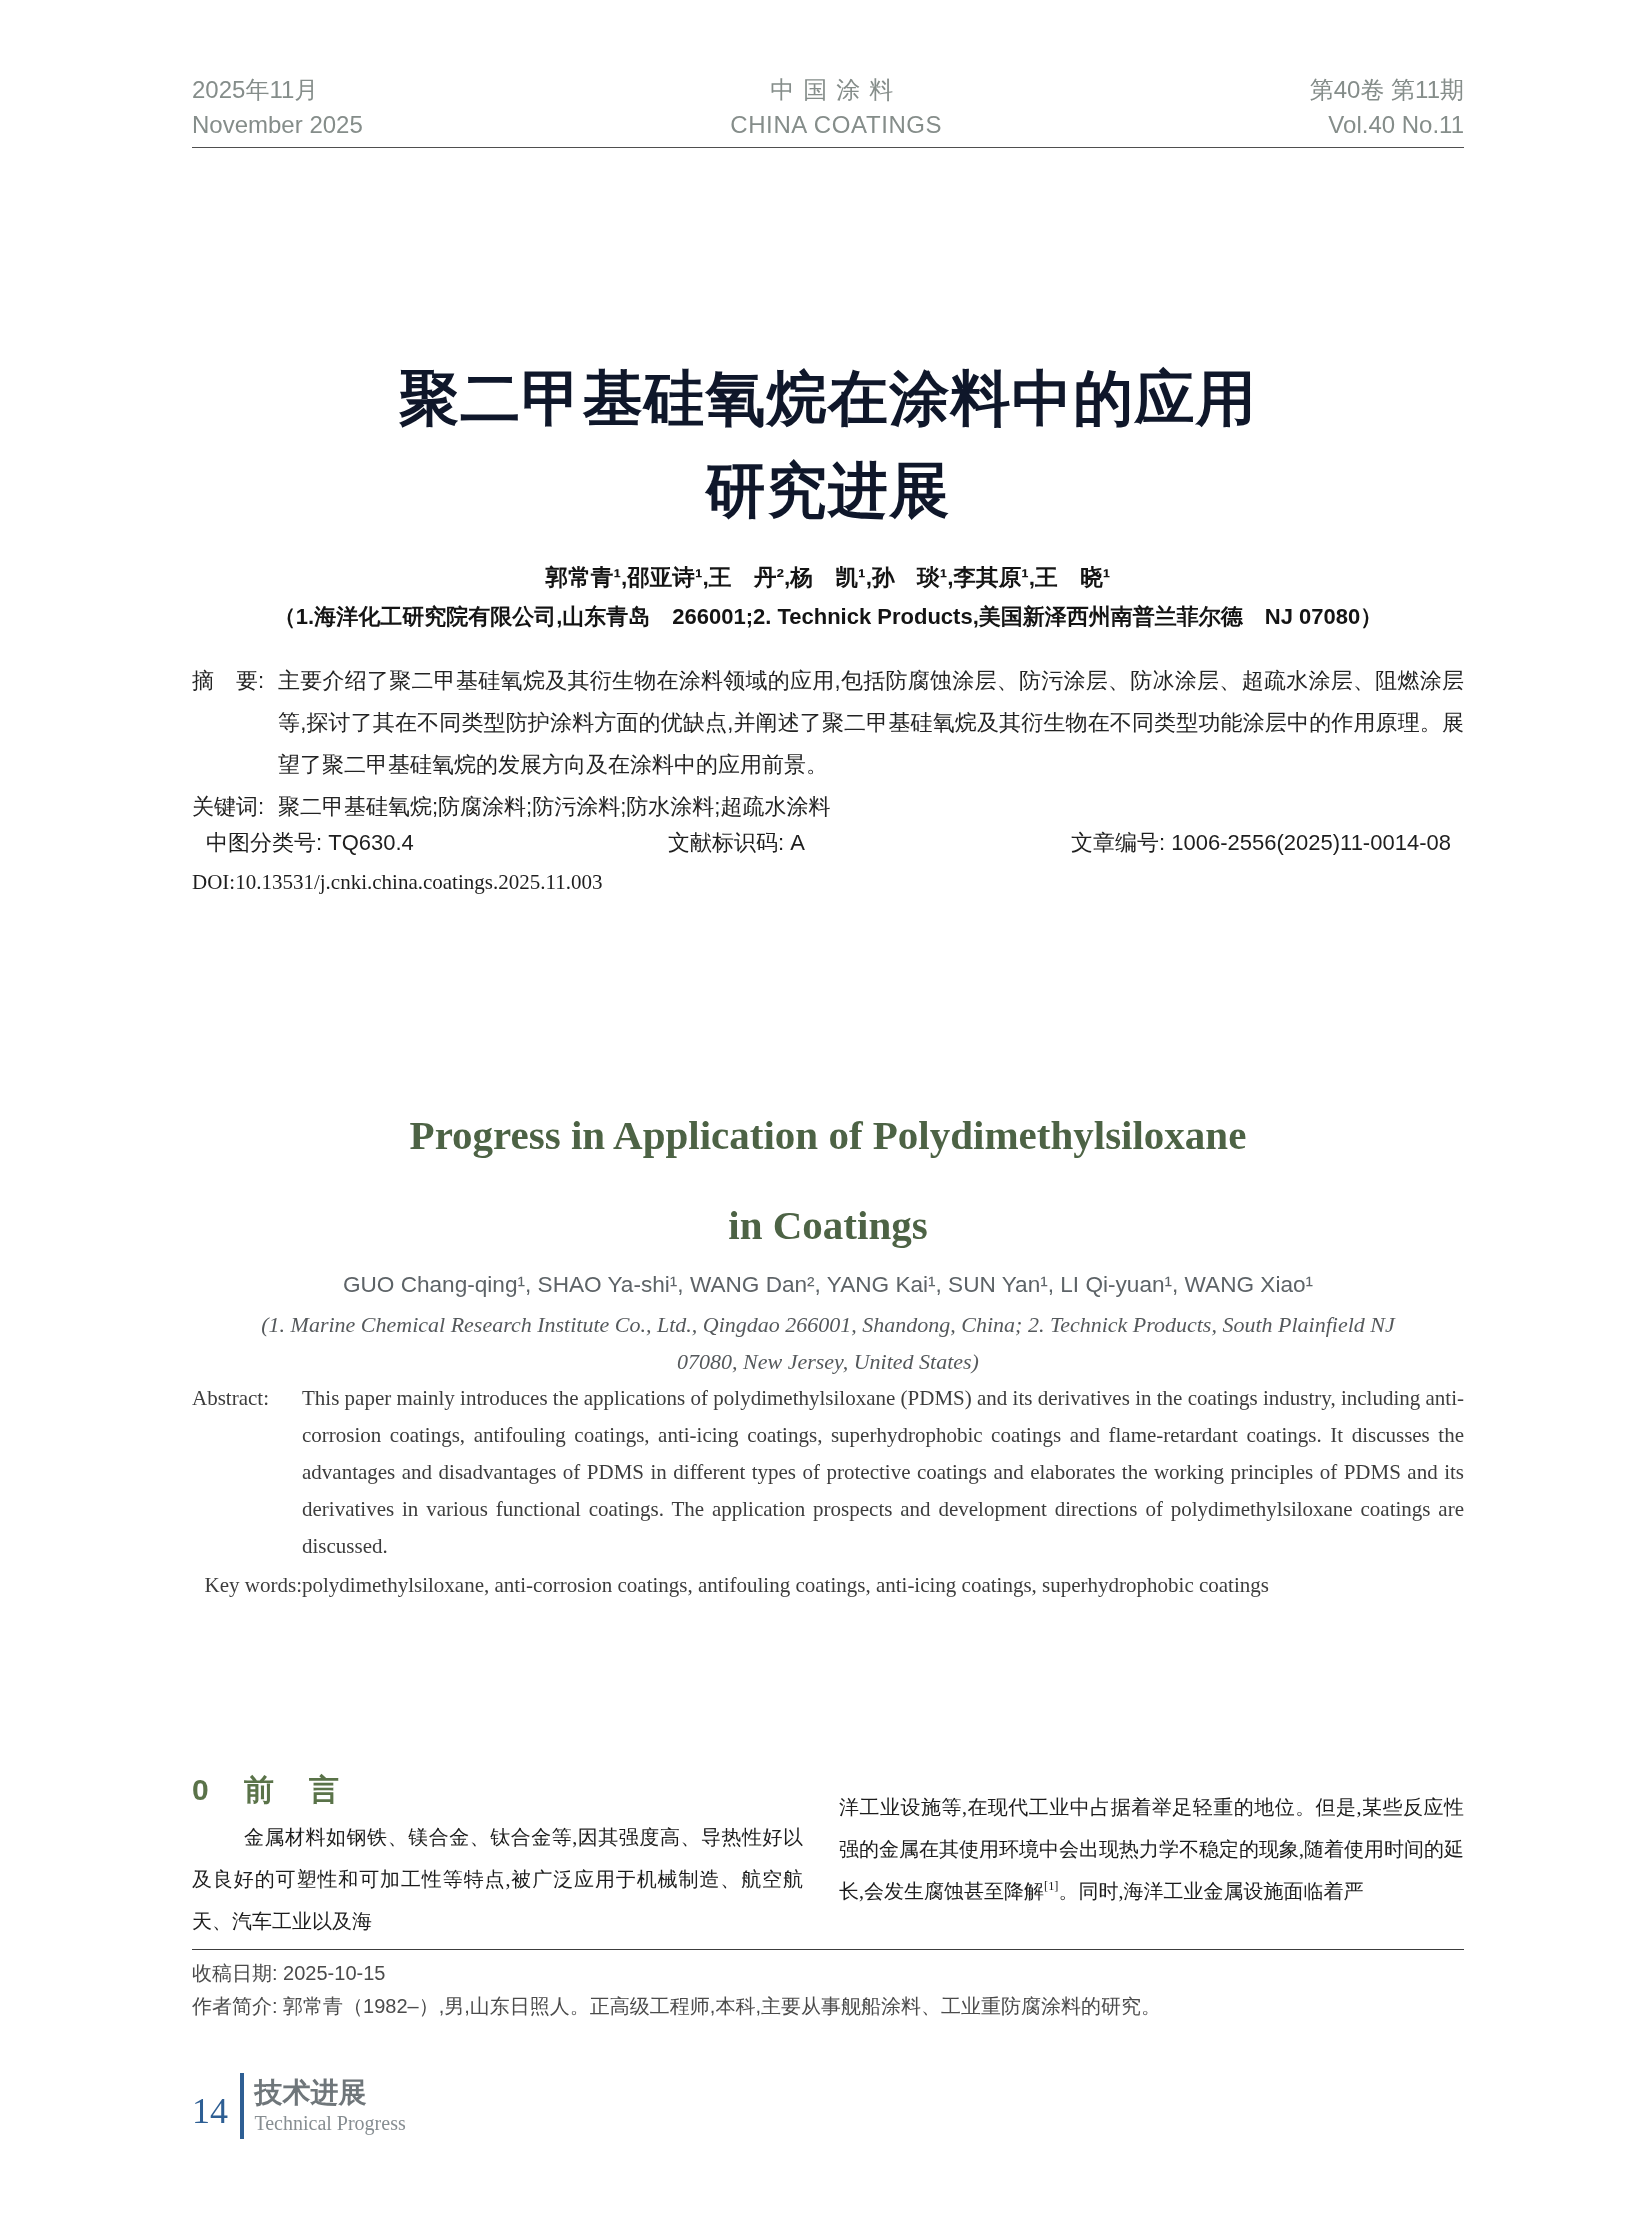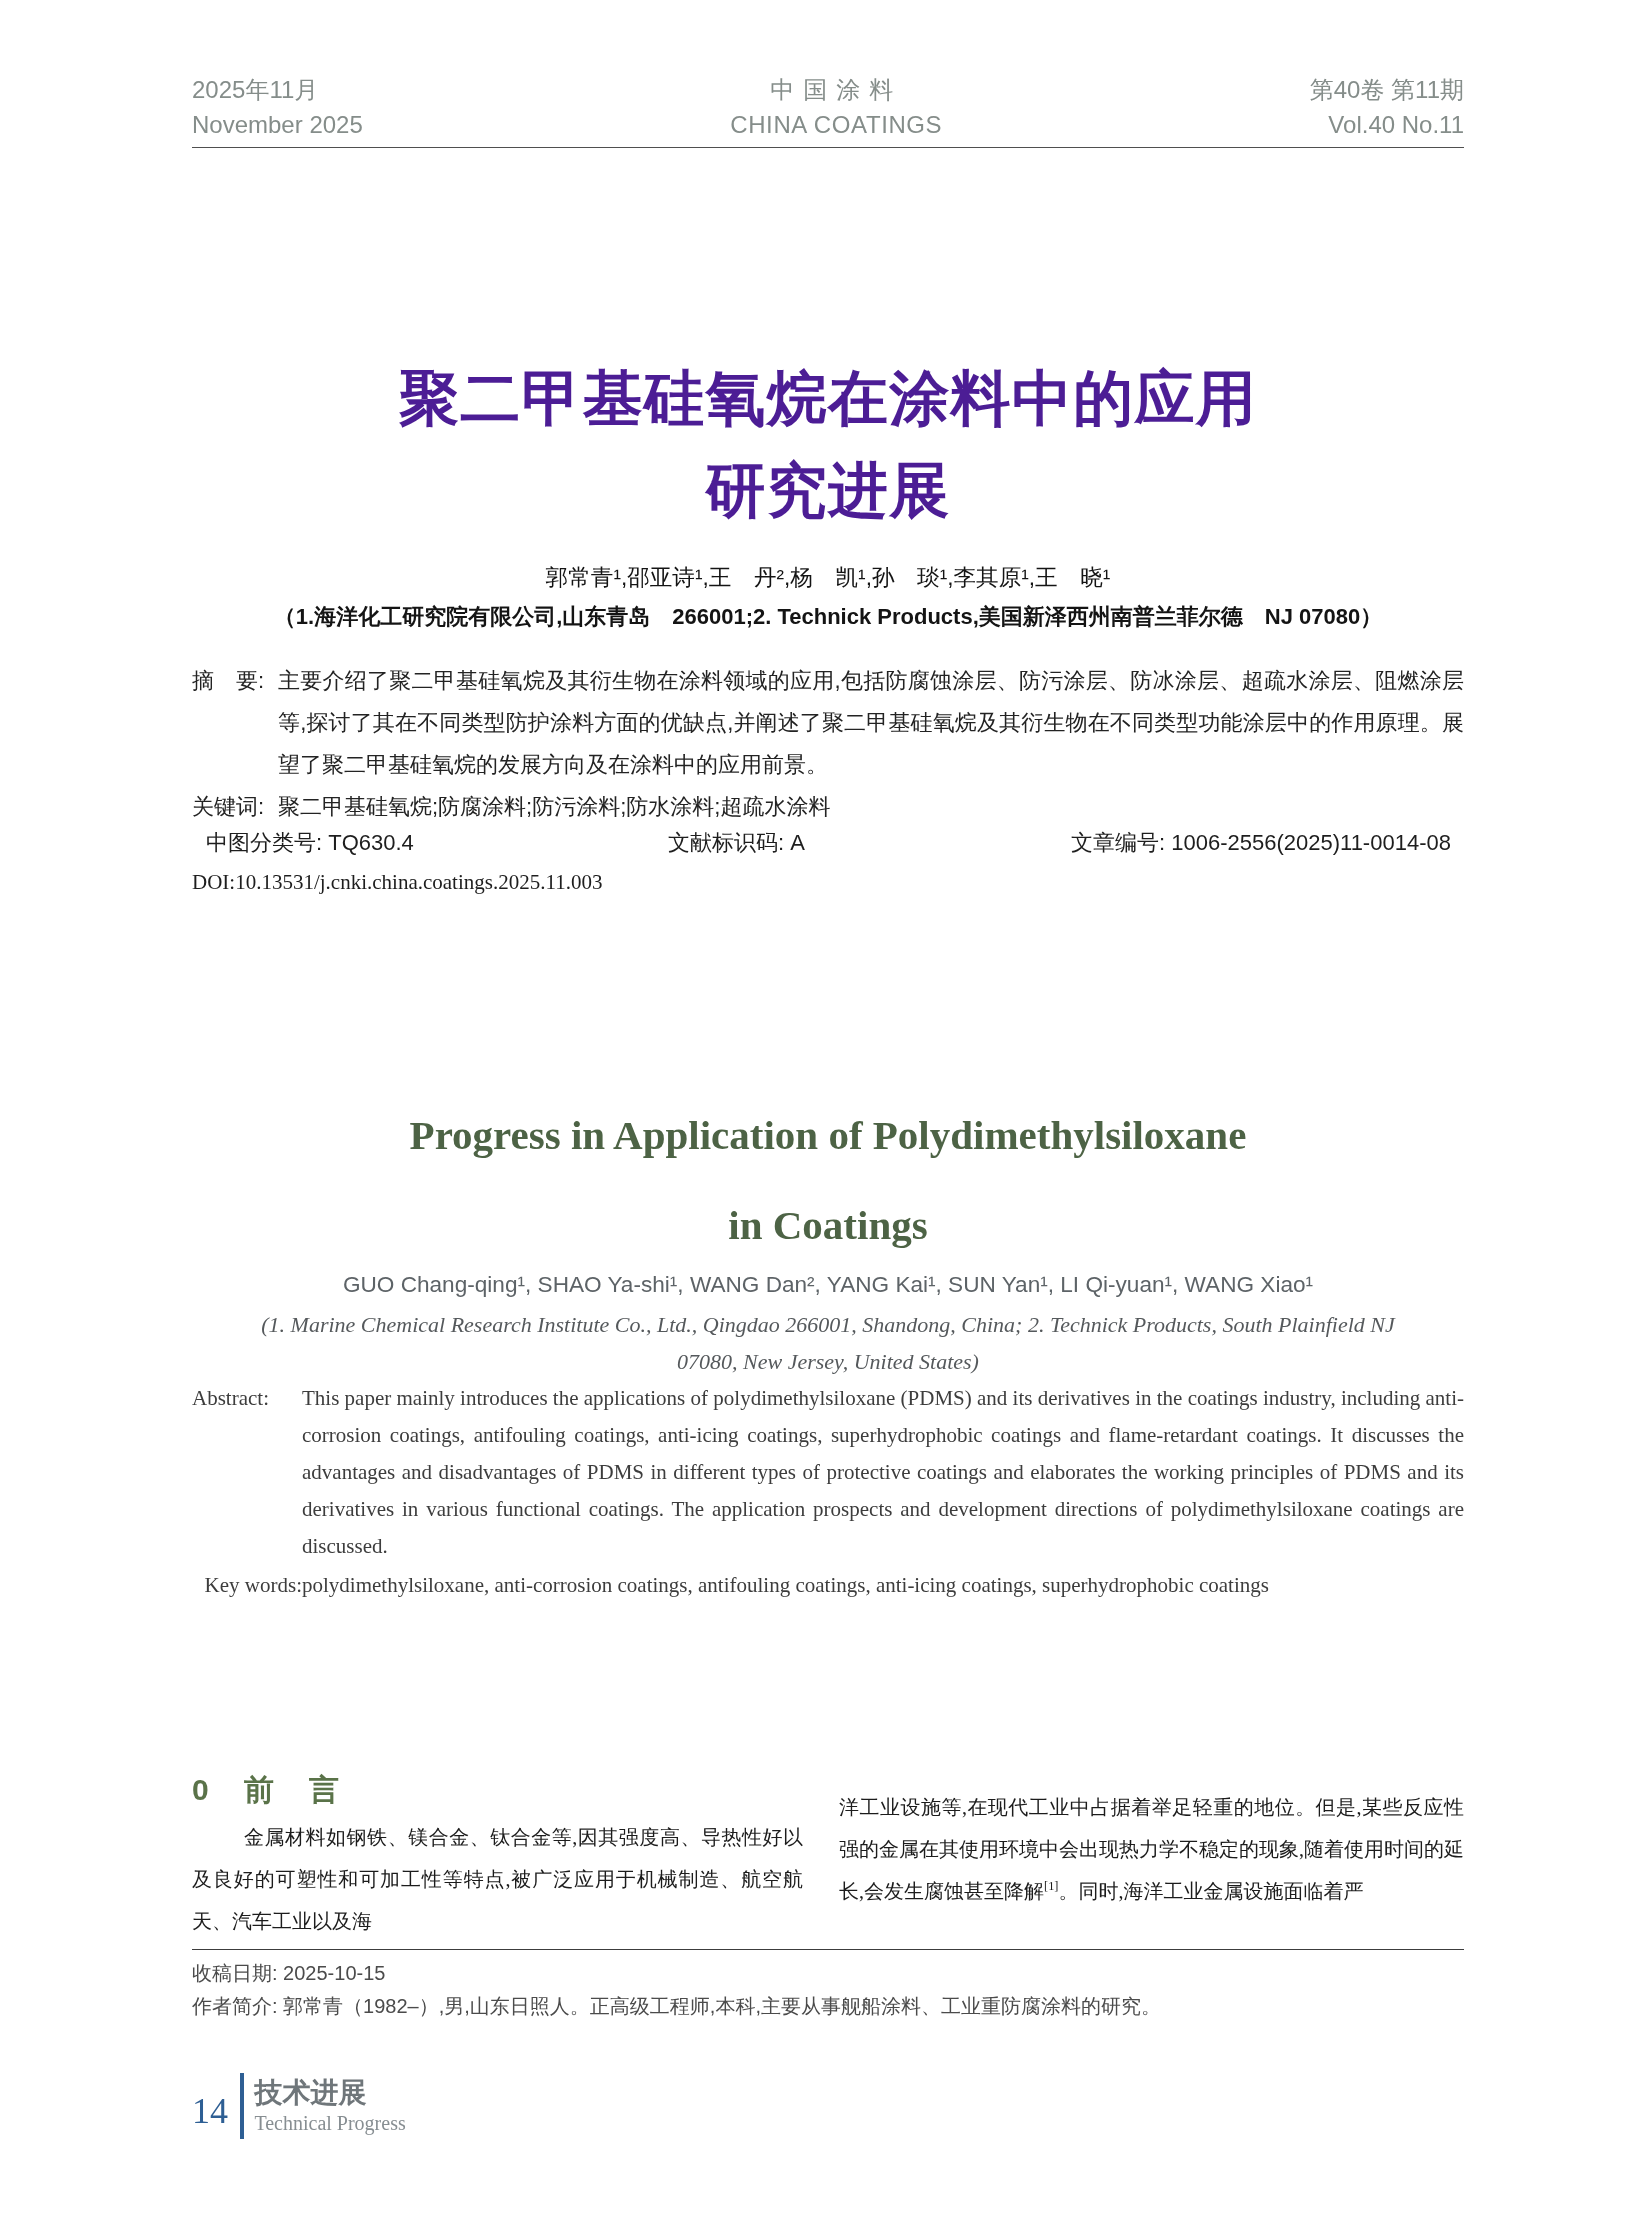--- a/index.html
+++ b/index.html
@@ -14,22 +14,22 @@
   .journal-header .col{white-space:nowrap;}
   .journal-header .col.left{text-align:left;}
   .journal-header .col.center{text-align:center;}
   .journal-header .col.center .zh{letter-spacing:9px;}
   .journal-header .col.center .en{letter-spacing:0.6px;}
   .journal-header .col.right{text-align:right;}
   .header-rule{border:none;border-top:1.9px solid #4f4f4f;margin:5.2px 0 0 0;}
 
   
   .title-zh{margin-top:205px;text-align:center;font-size:60px;line-height:92px;font-weight:bold;
-    color:#4c1d95;letter-spacing:1.3px;}
-  .authors-zh{margin-top:26px;text-align:center;font-size:22.6px;line-height:30px;font-weight:normal;color:#141414;}
+    color:#0f172a;letter-spacing:1.3px;}
+  .authors-zh{margin-top:26px;text-align:center;font-size:22.6px;line-height:30px;font-weight:bold;color:#141414;}
   .affil-zh{margin-top:9px;text-align:center;font-size:22px;line-height:30px;font-weight:bold;color:#141414;}
 
   
   .abs-zh{margin-top:28px;font-size:22px;line-height:42px;color:#232323;}
   .hang-row{display:flex;align-items:flex-start;}
   .hang-label{flex:0 0 auto;white-space:nowrap;}
   .hang-text{flex:1 1 auto;text-align:justify;text-justify:inter-ideograph;}
   .abs-zh .hang-label{width:86px;}
   .kw-zh{display:flex;font-size:22px;line-height:42px;color:#232323;}
   .kw-zh .hang-label{width:86px;}

